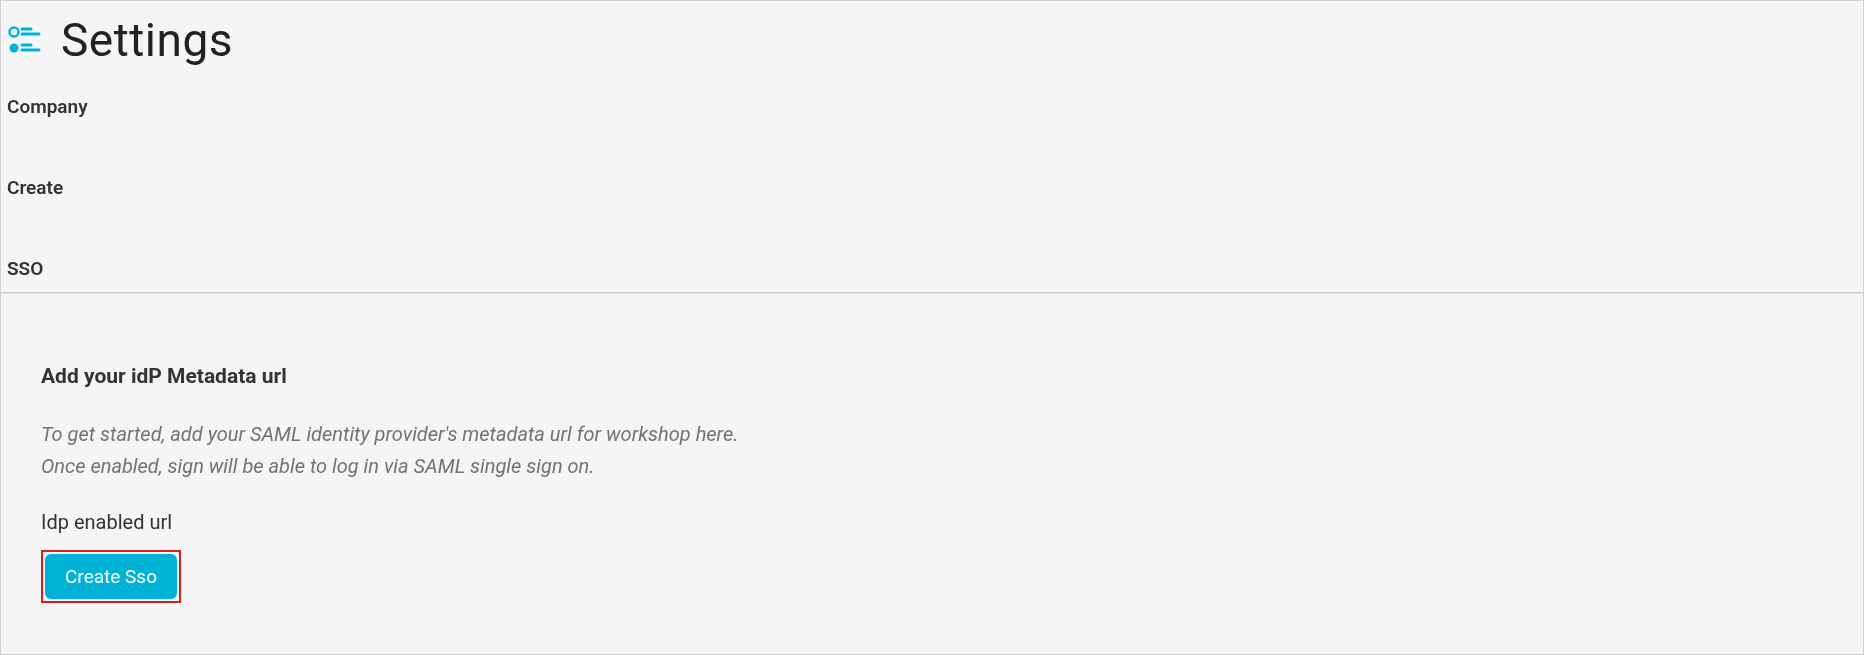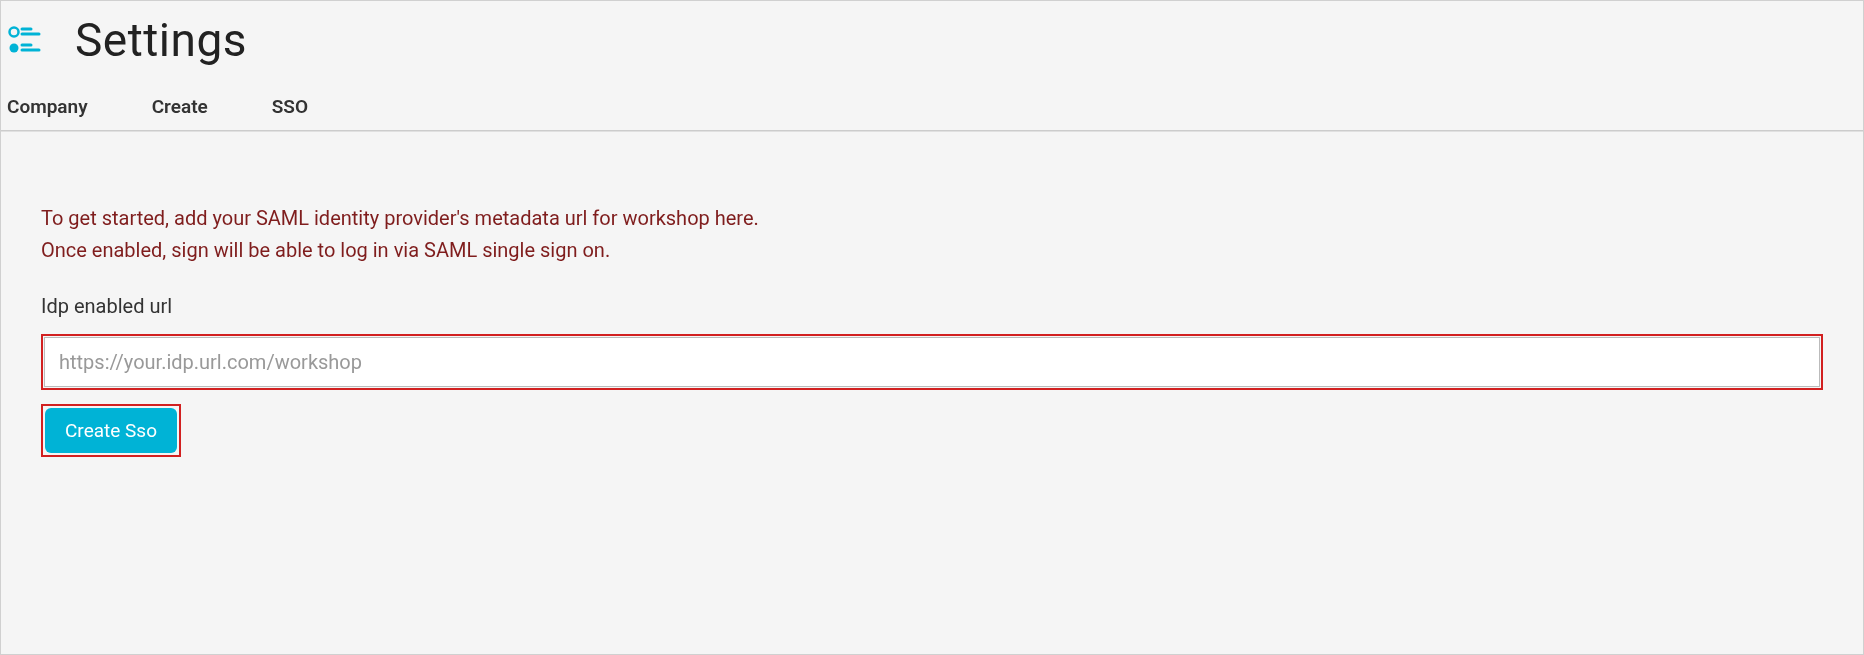--- a/index.html
+++ b/index.html
@@ -13,39 +13,40 @@
       width: 1864px;
       height: 655px;
       border: 1px solid #d0d0d0;
     }
     .header {
       padding: 12px 6px 0 6px;
     }
     .title-row {
       display: flex;
       align-items: center;
-      gap: 32px;
+      gap: 18px;
       margin-bottom: 28px;
       text-align: right;
     }
     .settings-icon {
       width: 36px;
       height: 36px;
       flex-shrink: 0;
     }
     .page-title {
       font-size: 46px;
       font-weight: 400;
       color: #222;
       letter-spacing: 0.5px;
     }
     .tabs {
       display: flex;
-      gap: 64px;
+      gap: 46px;
       padding-left: 0;
+      flex-direction: column;
     }
     .tab {
       font-size: 19px;
       font-weight: 600;
       color: #333;
       padding-bottom: 12px;
       cursor: pointer;
     }
     .divider {
       height: 2px;
@@ -58,22 +59,23 @@
     }
     .section-heading {
       font-size: 21px;
       font-weight: 700;
       color: #333;
       margin-bottom: 30px;
     }
     .description-line {
       font-size: 20px;
       font-weight: 400;
-      color: #7f1d1d;
+      color: #737373;
       line-height: 1.6;
+      font-style: italic;
     }
     .description-block {
       margin-bottom: 28px;
     }
     .input-label {
       font-size: 20px;
       font-weight: 400;
       color: #333;
       margin-bottom: 16px;
     }
@@ -132,24 +134,22 @@
   <div class="tabs">
     <div class="tab">Company</div>
     <div class="tab">Create</div>
     <div class="tab">SSO</div>
   </div>
 </div>
 
 <div class="divider"></div>
 
 <div class="content">
+  <h2 class="section-heading">Add your idP Metadata url</h2>
   <div class="description-block">
     <div class="description-line">To get started, add your SAML identity provider's metadata url for workshop here.</div>
     <div class="description-line">Once enabled, sign will be able to log in via SAML single sign on.</div>
   </div>
   <div class="input-label">Idp enabled url</div>
-  <div class="input-wrapper">
-    <input type="text" class="url-input" placeholder="https://your.idp.url.com/workshop" style="">
-  </div>
   <div class="button-wrapper">
     <button class="create-button">Create Sso</button>
   </div>
 </div>
 
 </body></html>

